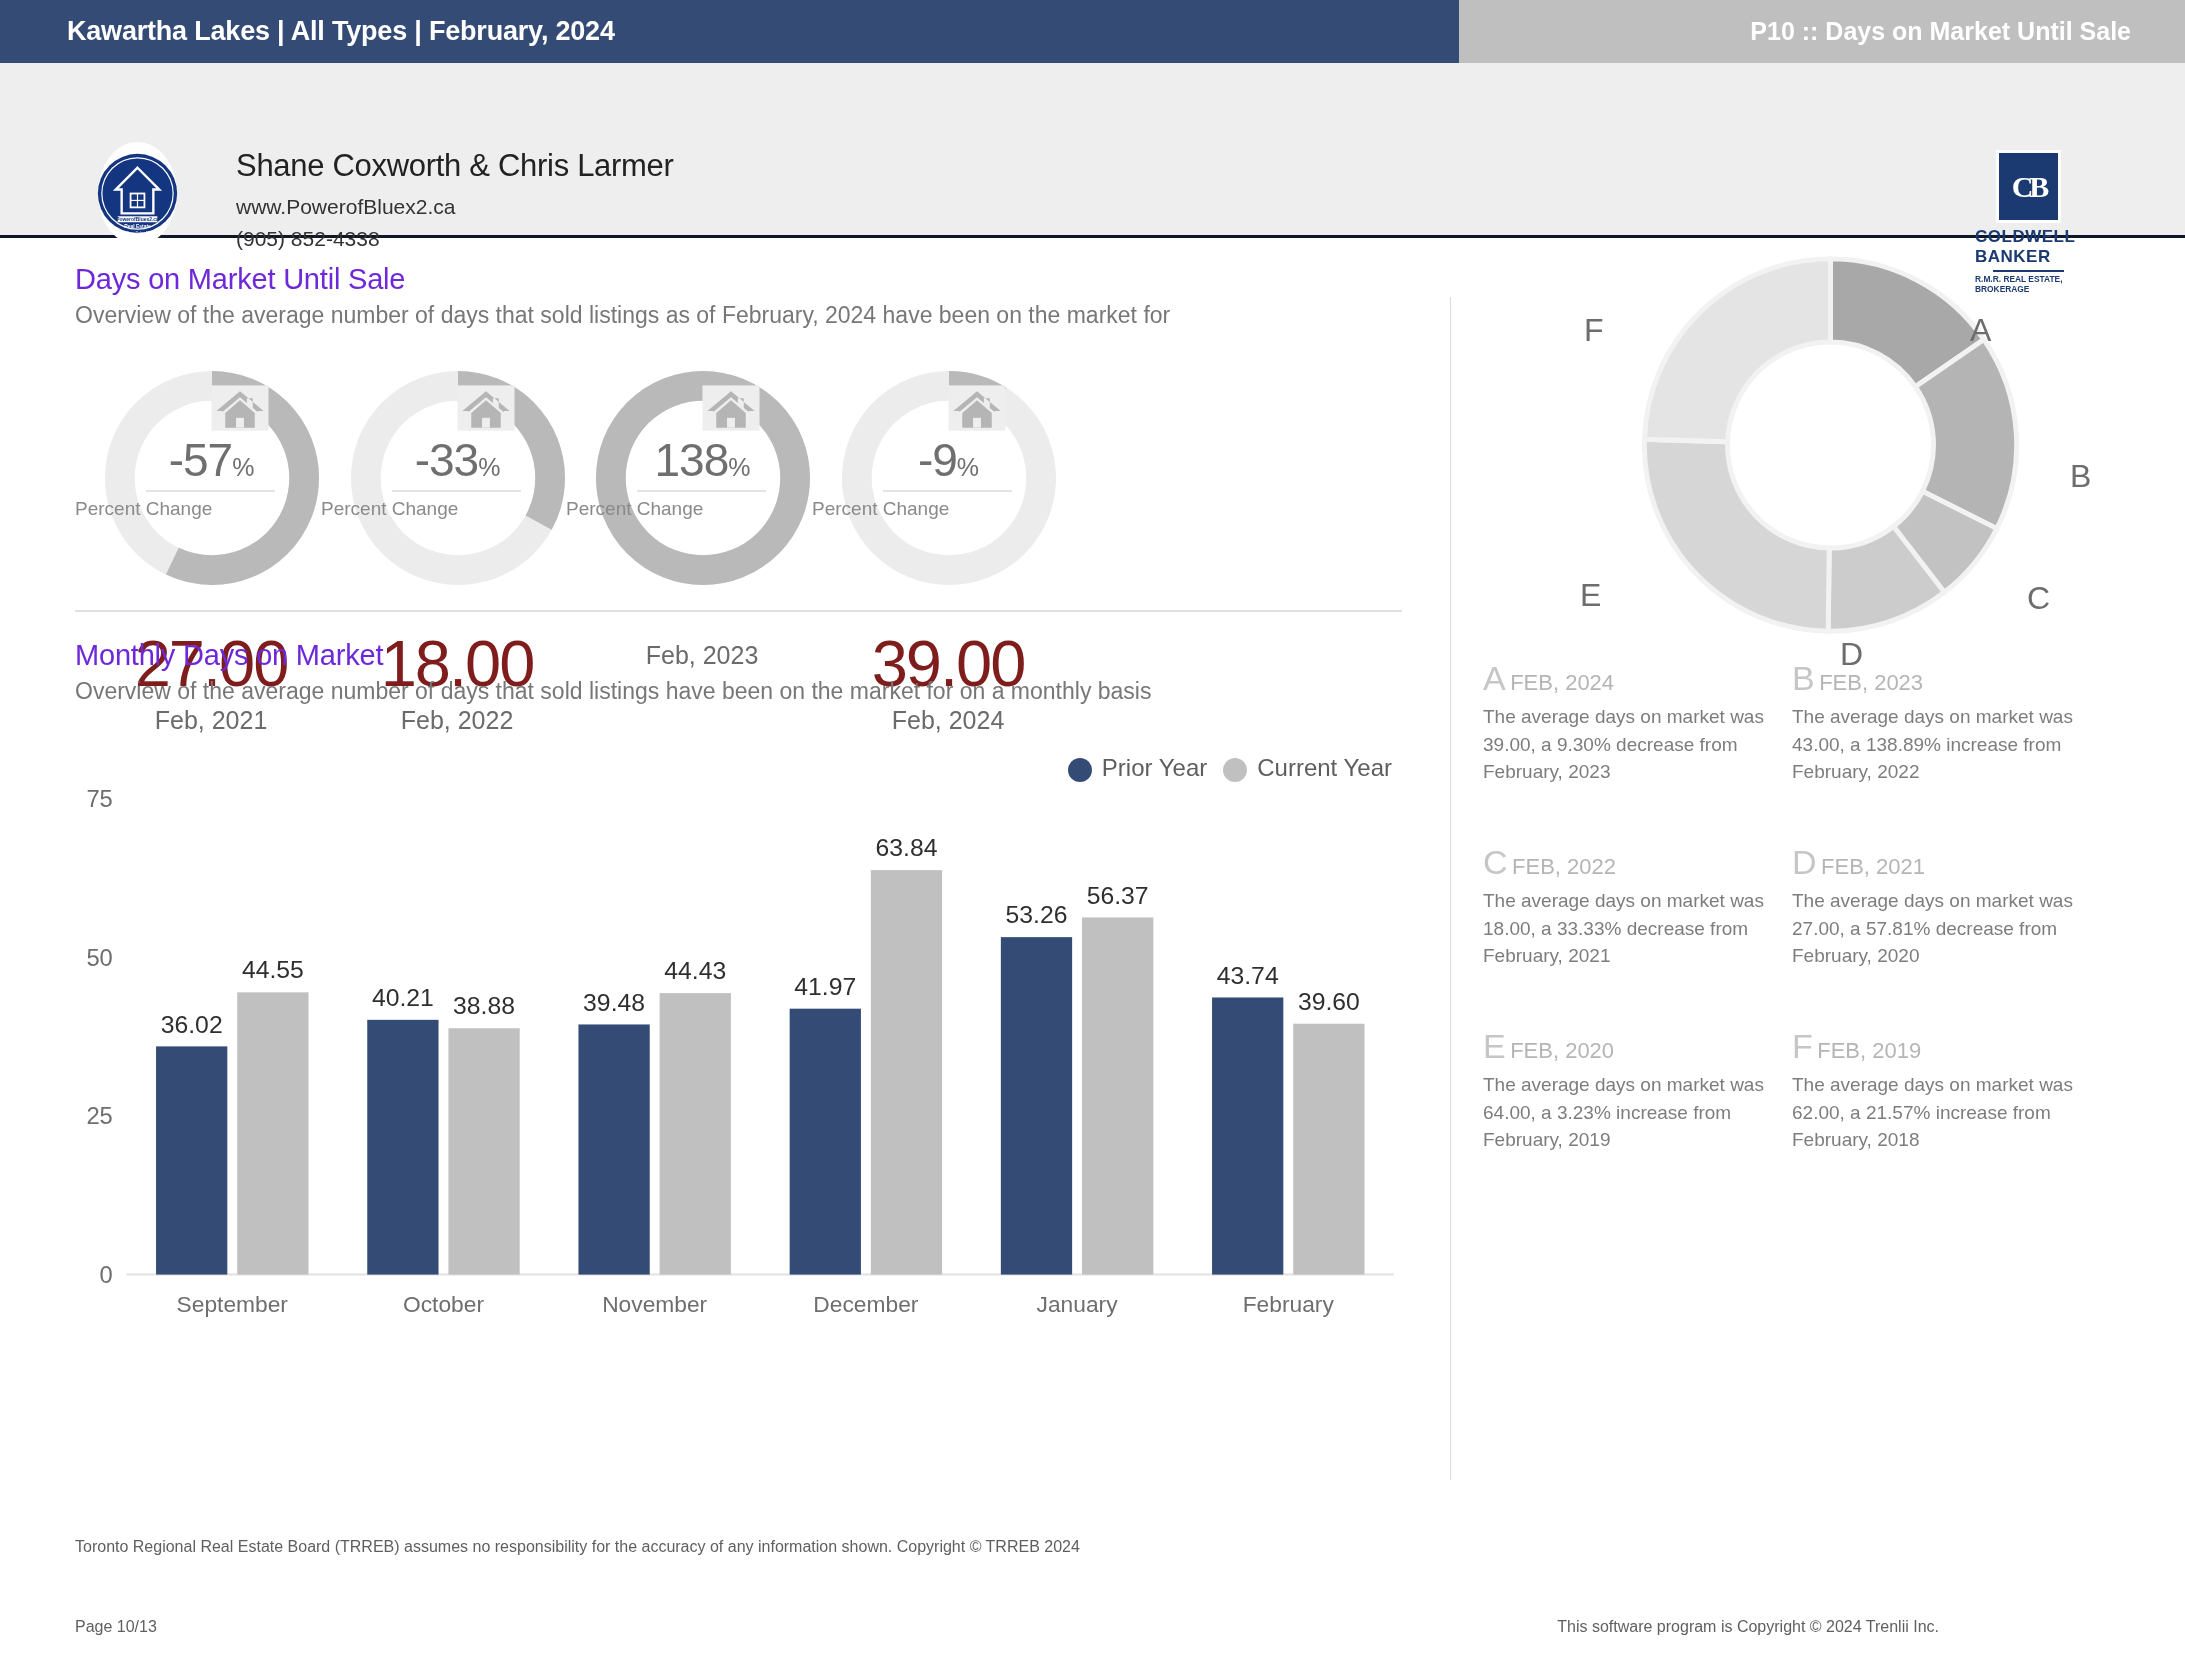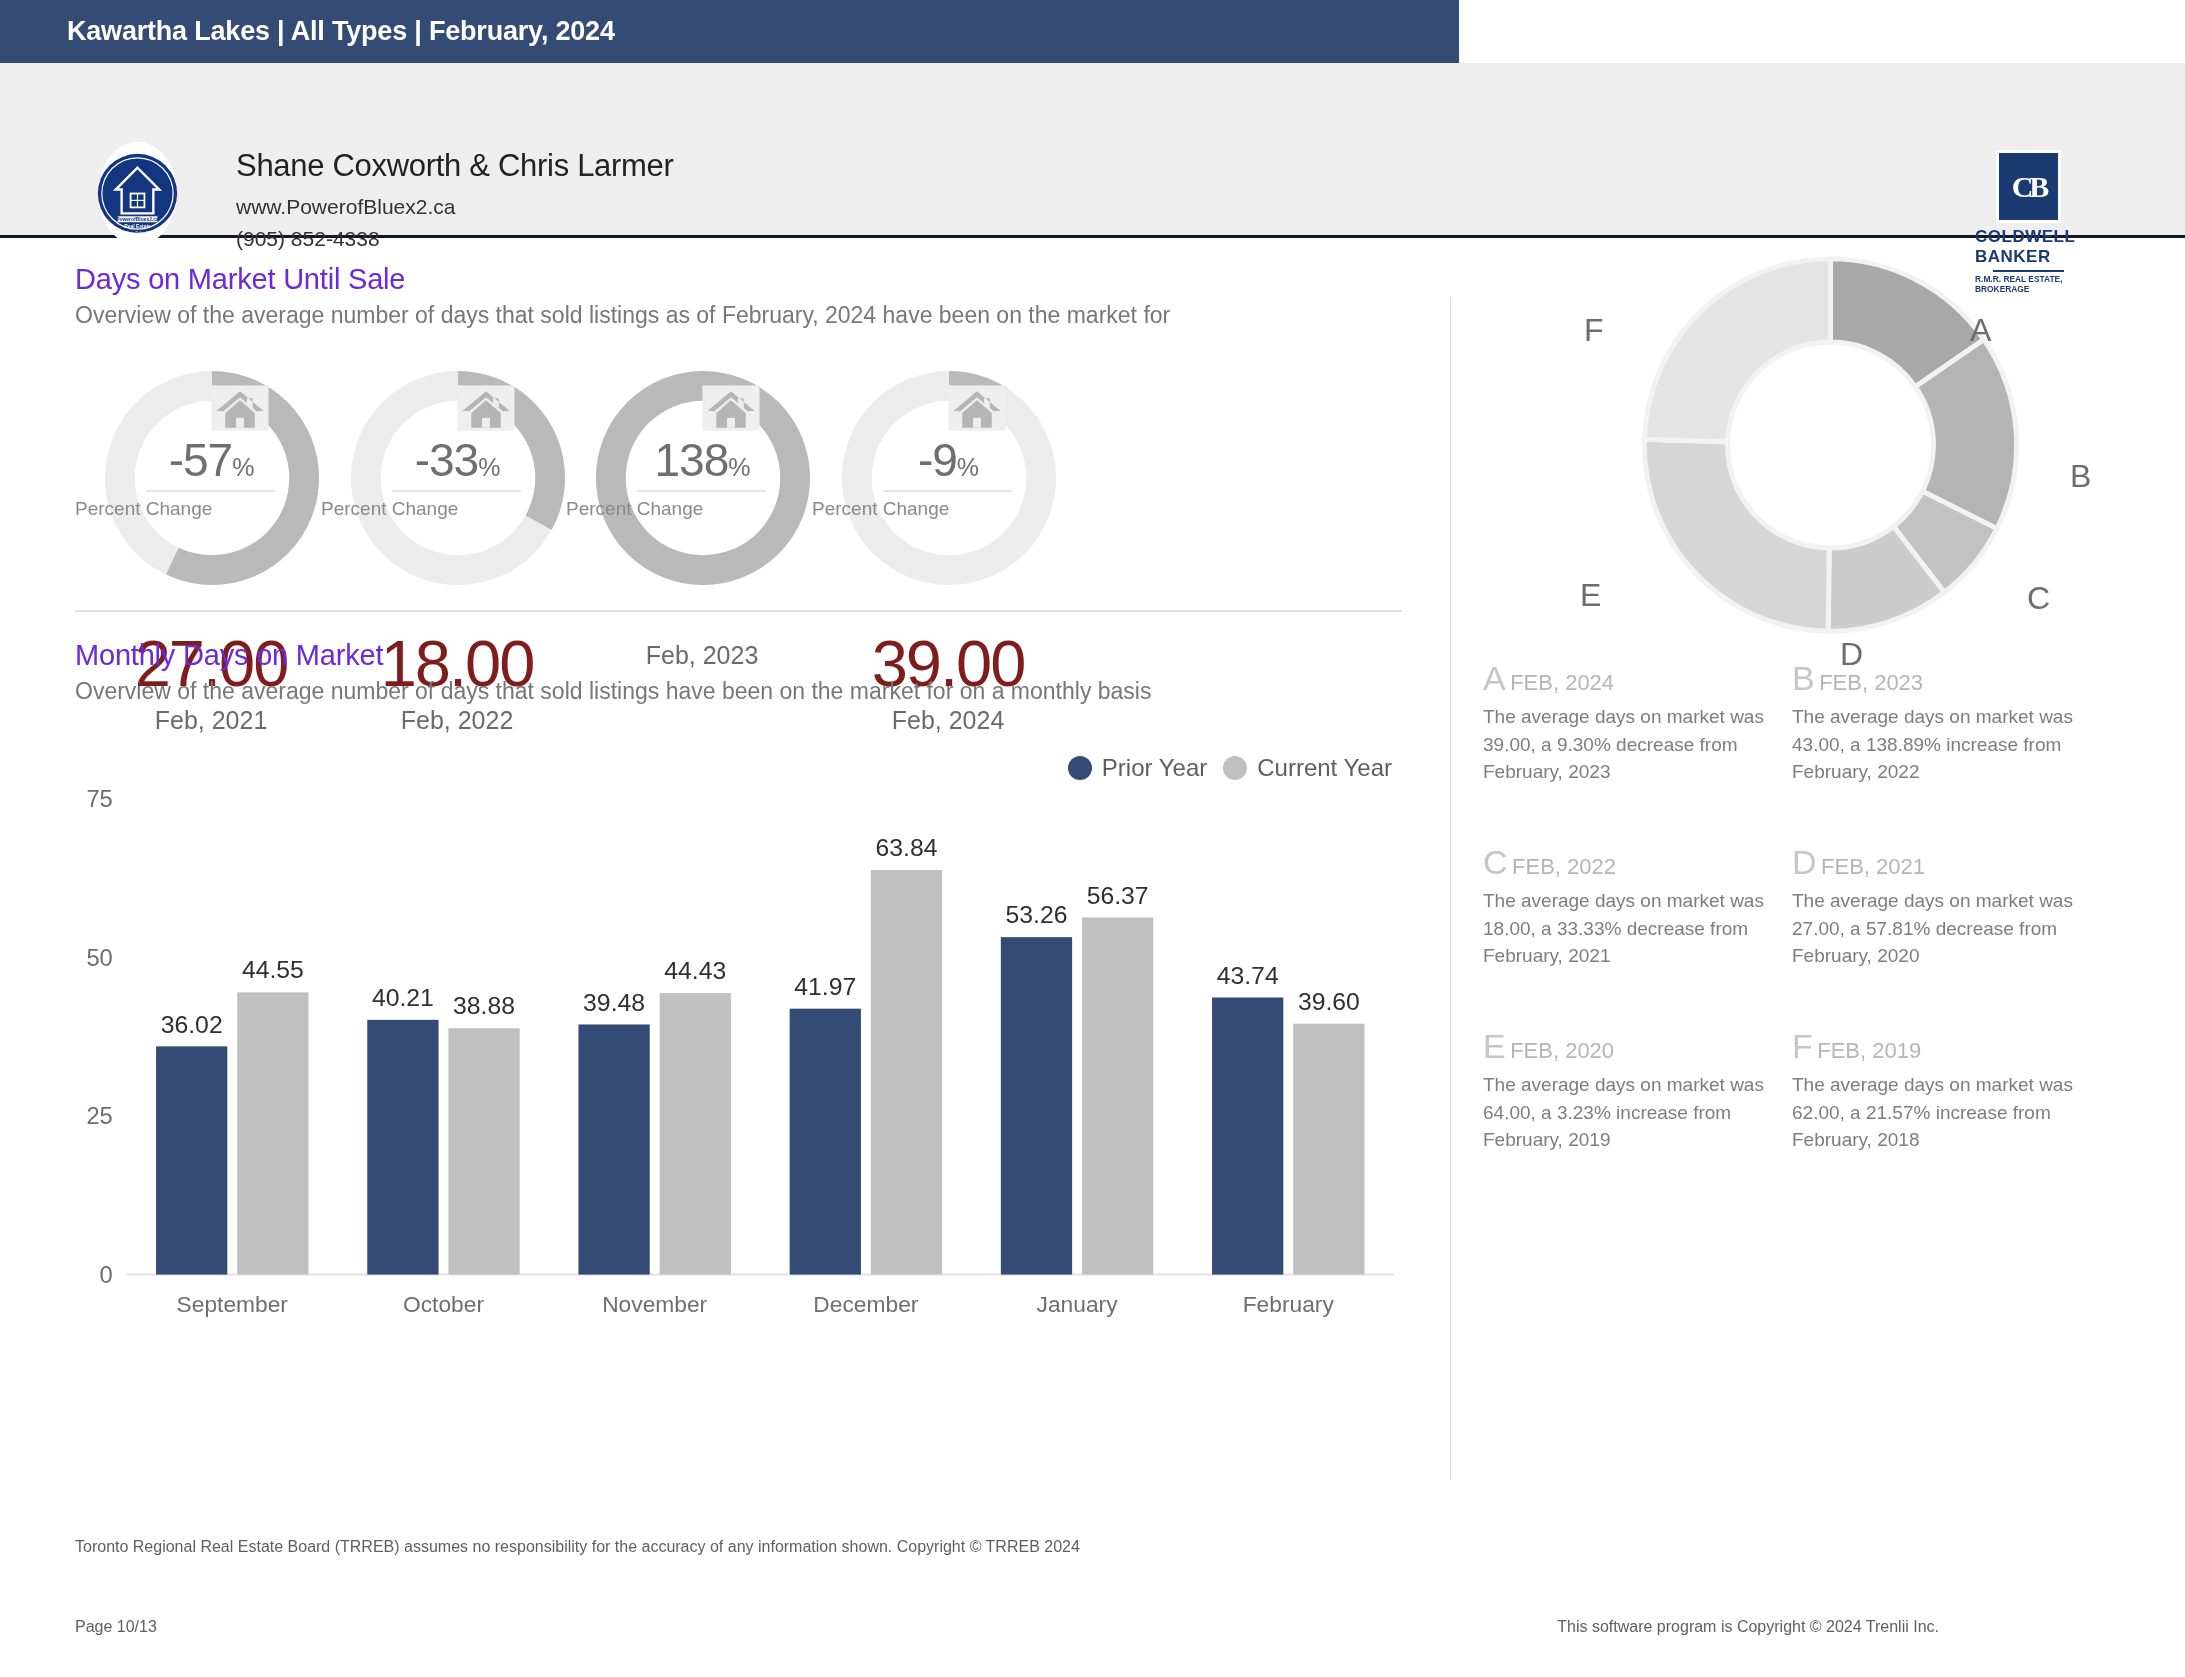--- a/index.html
+++ b/index.html
@@ -85,21 +85,21 @@
 
   .bigvals { position:absolute; left:75px; top:366px; width:1327px; height:119px; }
   .bigval { position:absolute; top:0; width:272px; text-align:center; }
   .bigval .num { font-size:65px; color:#7f1d1d; font-weight:normal; letter-spacing:-2px; line-height:1.0; }
   .bigval .lbl { font-size:25px; color:#6b6b6b; margin-top:10px; }
 
   
   .chart { position:absolute; left:75px; top:475px; width:1327px; height:614px; }
   .chart svg { display:block; }
   .legend { position:absolute; right:10px; top:14px; display:flex; align-items:center; gap:16px; }
-  .legend .item { display:flex; align-items:center; gap:10px; }
+  .legend .item { display:flex; align-items:flex-end; gap:10px; }
   .legend .dot { width:24px; height:24px; border-radius:50%; }
   .legend .lab { font-size:24px; color:#5e5e5e; }
 
   
   .donut-wrap { position:absolute; left:0px; top:-30px; width:711px; height:426px; }
   .donut-lab { position:absolute; font-size:32px; color:#6d6d6d; }
 
   
   .notes { position:absolute; left:8px; top:394px; width:693px; }
   .note { position:absolute; width:322px; }
@@ -114,20 +114,23 @@
   .foot-soft { position:absolute; right:85px; top:1618px; font-size:16px; color:#5f5f5f; }
 </style>
 </head>
 <body>
 
 <div class="page">
 
   <div class="topbar">
     <div class="topbar-left">
       <div class="title">Kawartha Lakes | All Types | February, 2024</div>
+    </div>
+    <div class="topbar-right">
+      <div class="title">P10 :: Days on Market Until Sale</div>
     </div>
   </div>
 
   <div class="agentbar">
     <div class="agent-logo">
       <svg width="107" height="107" viewBox="0 0 108 108">
         <ellipse cx="54" cy="54" rx="40" ry="52" fill="#ffffff"></ellipse>
         <circle cx="54" cy="54" r="40" fill="#14357f"></circle>
         <circle cx="54" cy="54" r="36" fill="none" stroke="#ffffff" stroke-width="1.2"></circle>
         <path d="M54 28 L76 50 L70 50 L70 74 L38 74 L38 50 L32 50 Z" fill="none" stroke="#ffffff" stroke-width="2.4"></path>

